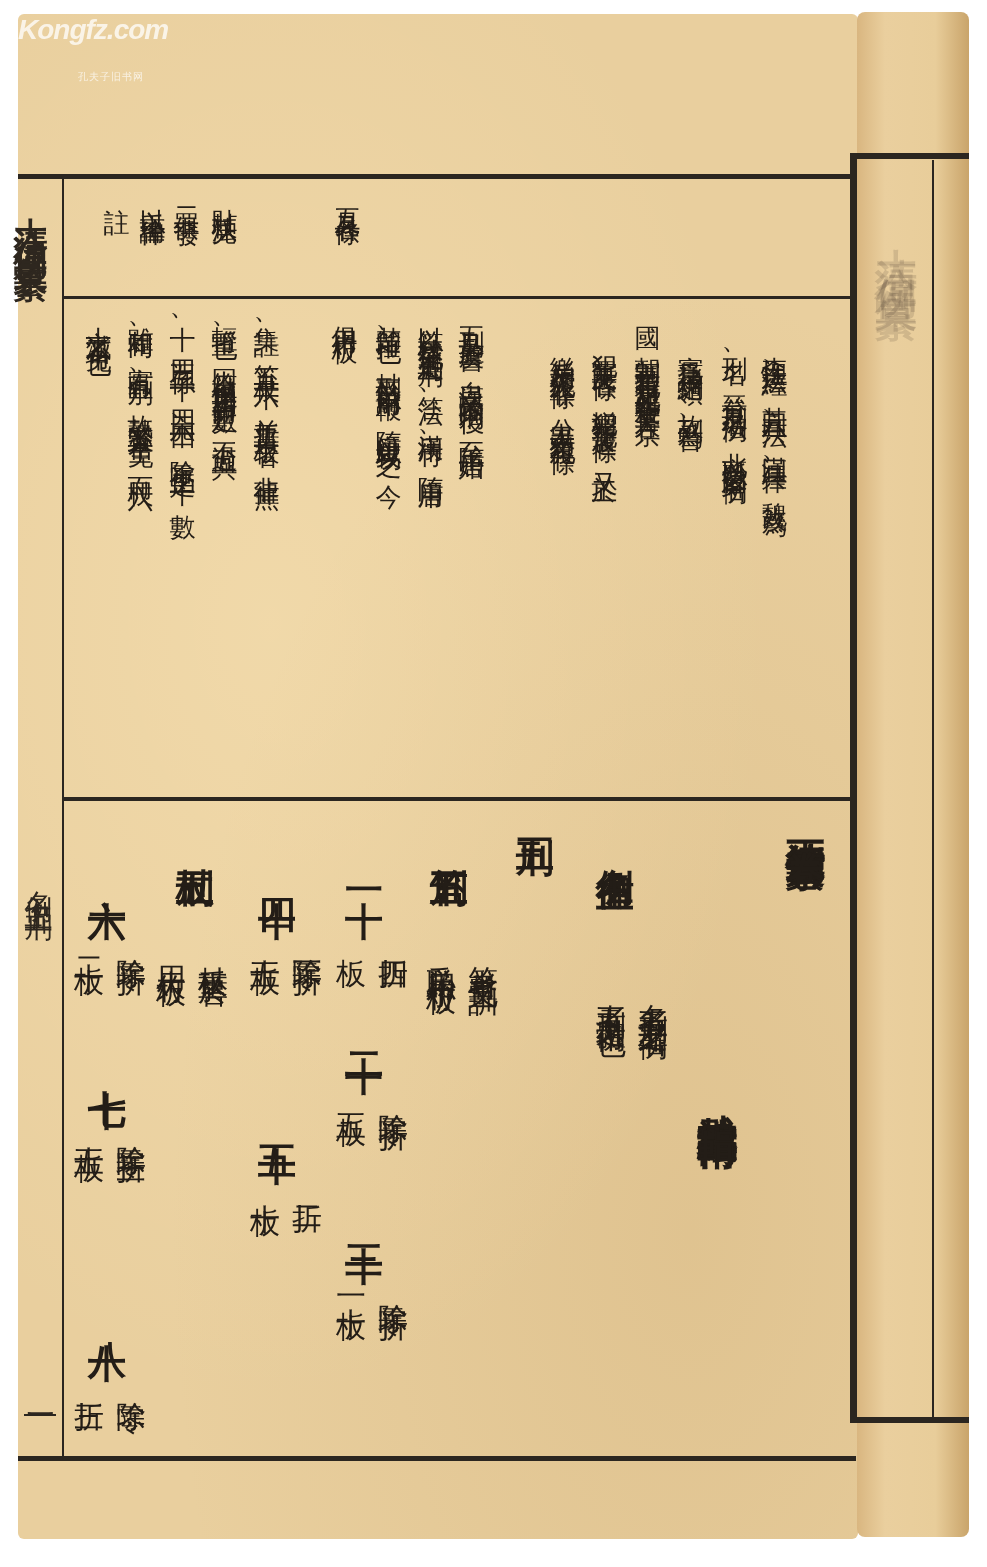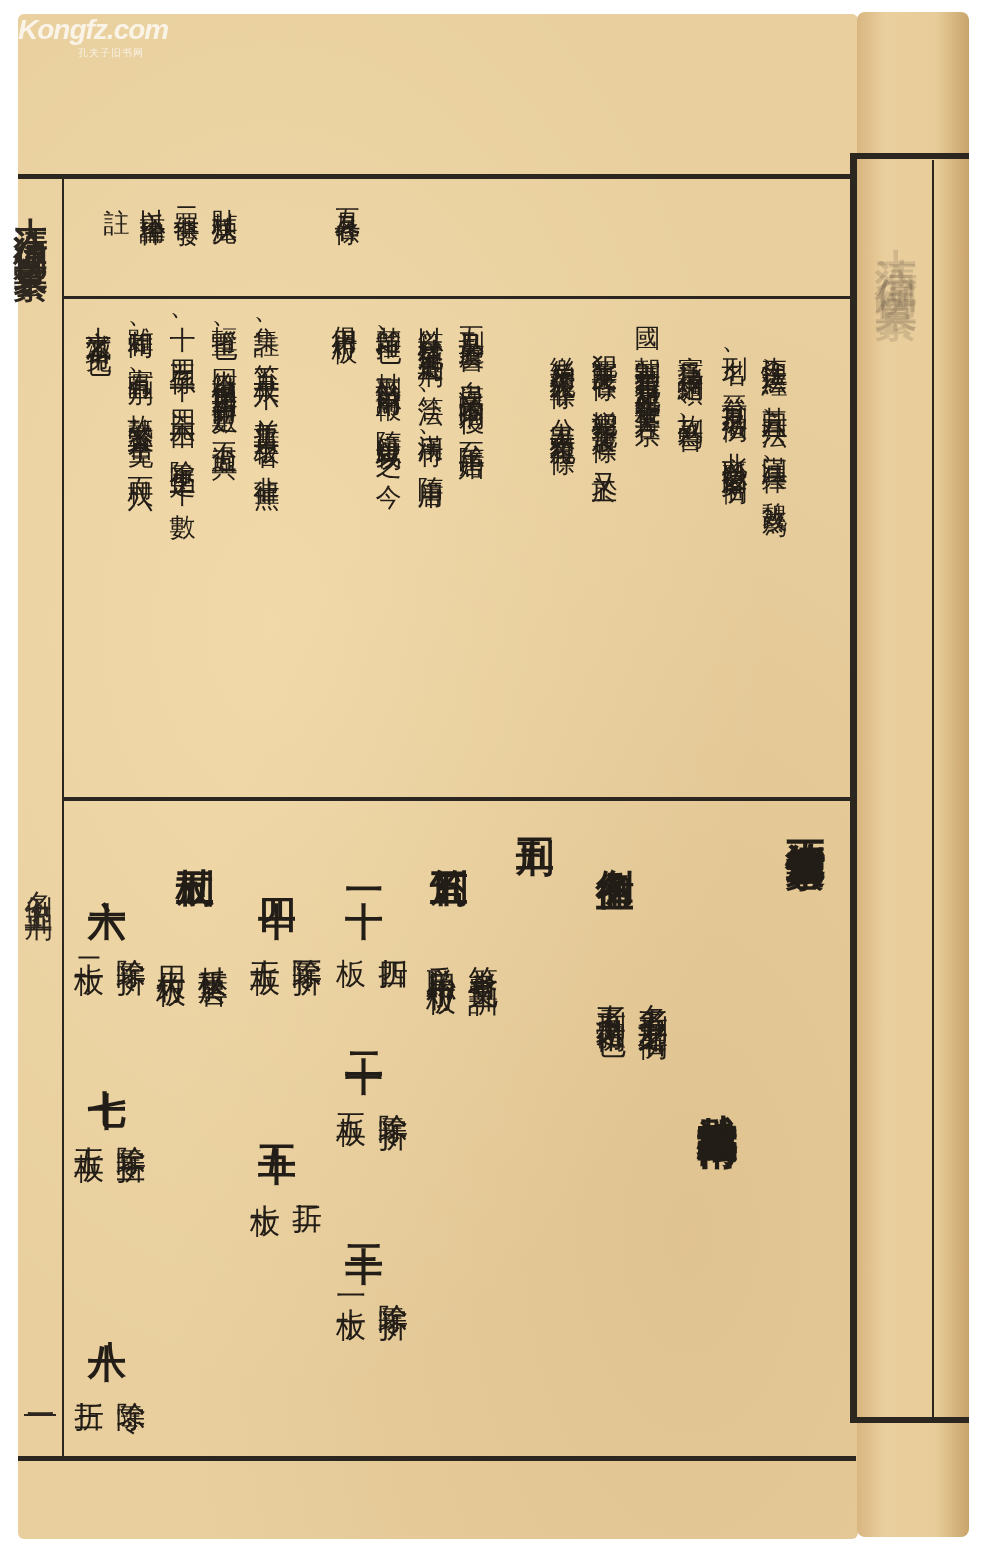--- a/index.html
+++ b/index.html
@@ -18,21 +18,21 @@
   .frame-mid2{position:absolute;left:62px;top:797px;width:790px;height:4px;background:#2b2620;}
   .foot-tick{position:absolute;left:24px;top:1414px;width:32px;height:2px;background:#2b2620;}
   .col{position:absolute;writing-mode:vertical-rl;text-orientation:upright;color:#231d17;line-height:1;white-space:nowrap;}
   .s{font-size:26px;letter-spacing:4px;}
   .m{font-size:30px;letter-spacing:4px;}
   .b{font-size:38px;font-weight:bold;letter-spacing:2px;}
   .t{font-size:40px;font-weight:bold;letter-spacing:2px;}
   .margin{font-size:28px;color:#2e271f;letter-spacing:6px;}
   .spine-title{font-size:42px;color:#2e271f;letter-spacing:10px;font-weight:bold;}
   .wm{position:absolute;left:18px;top:14px;font-family:"Liberation Sans",sans-serif;font-style:italic;font-weight:bold;font-size:28px;color:rgba(255,255,255,.75);letter-spacing:-1px;}
-  .wm small{display:block;font-size:10px;font-style:normal;letter-spacing:1px;margin-left:60px;color:rgba(255,255,255,.7);font-weight:normal;}
+  .wm small{display:block;font-size:10px;font-style:normal;letter-spacing:1px;margin-left:60px;color:rgba(255,255,255,.7);font-weight:normal;margin-top:24px;}
 </style>
 </head>
 <body>
 
 <div class="page"></div>
 <div class="spine"></div>
 <div class="spine-band-top"></div>
 <div class="spine-band-bot"></div>
 <div class="spine-line"></div>
 <div class="col spine-title" style="left:875px;top:215px;color:rgba(60,50,40,.15);">大清律例彙纂</div>

